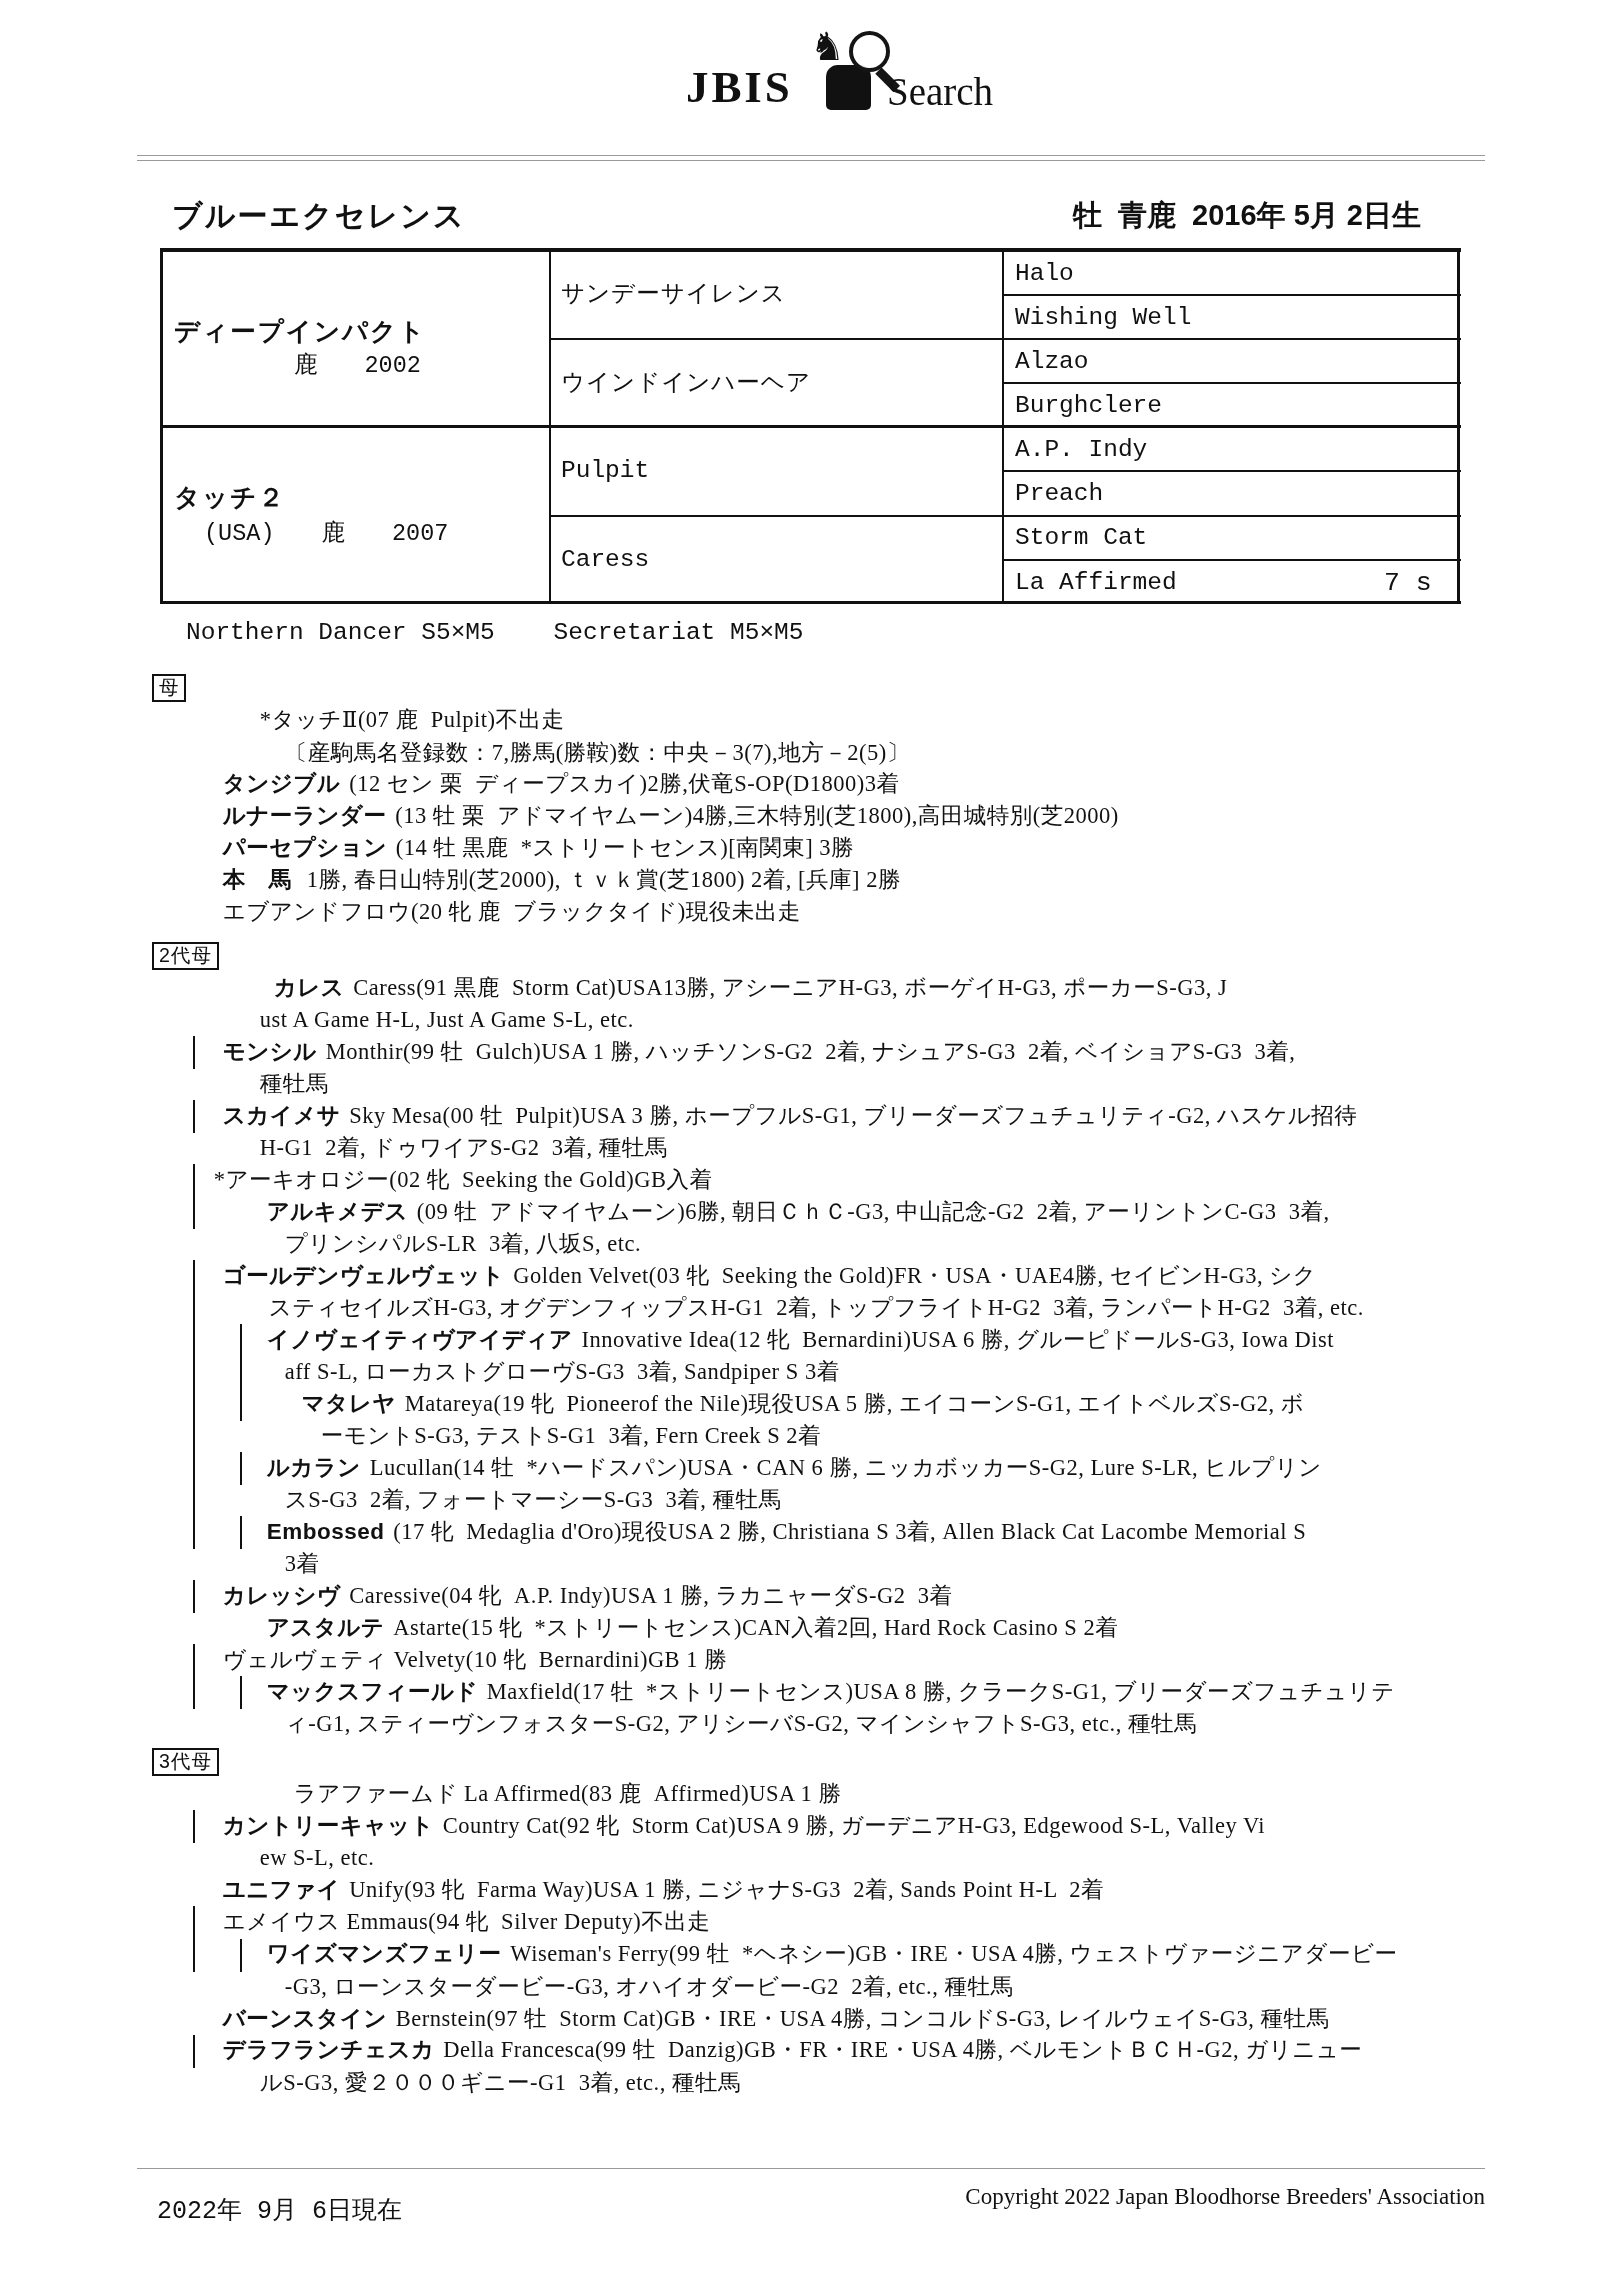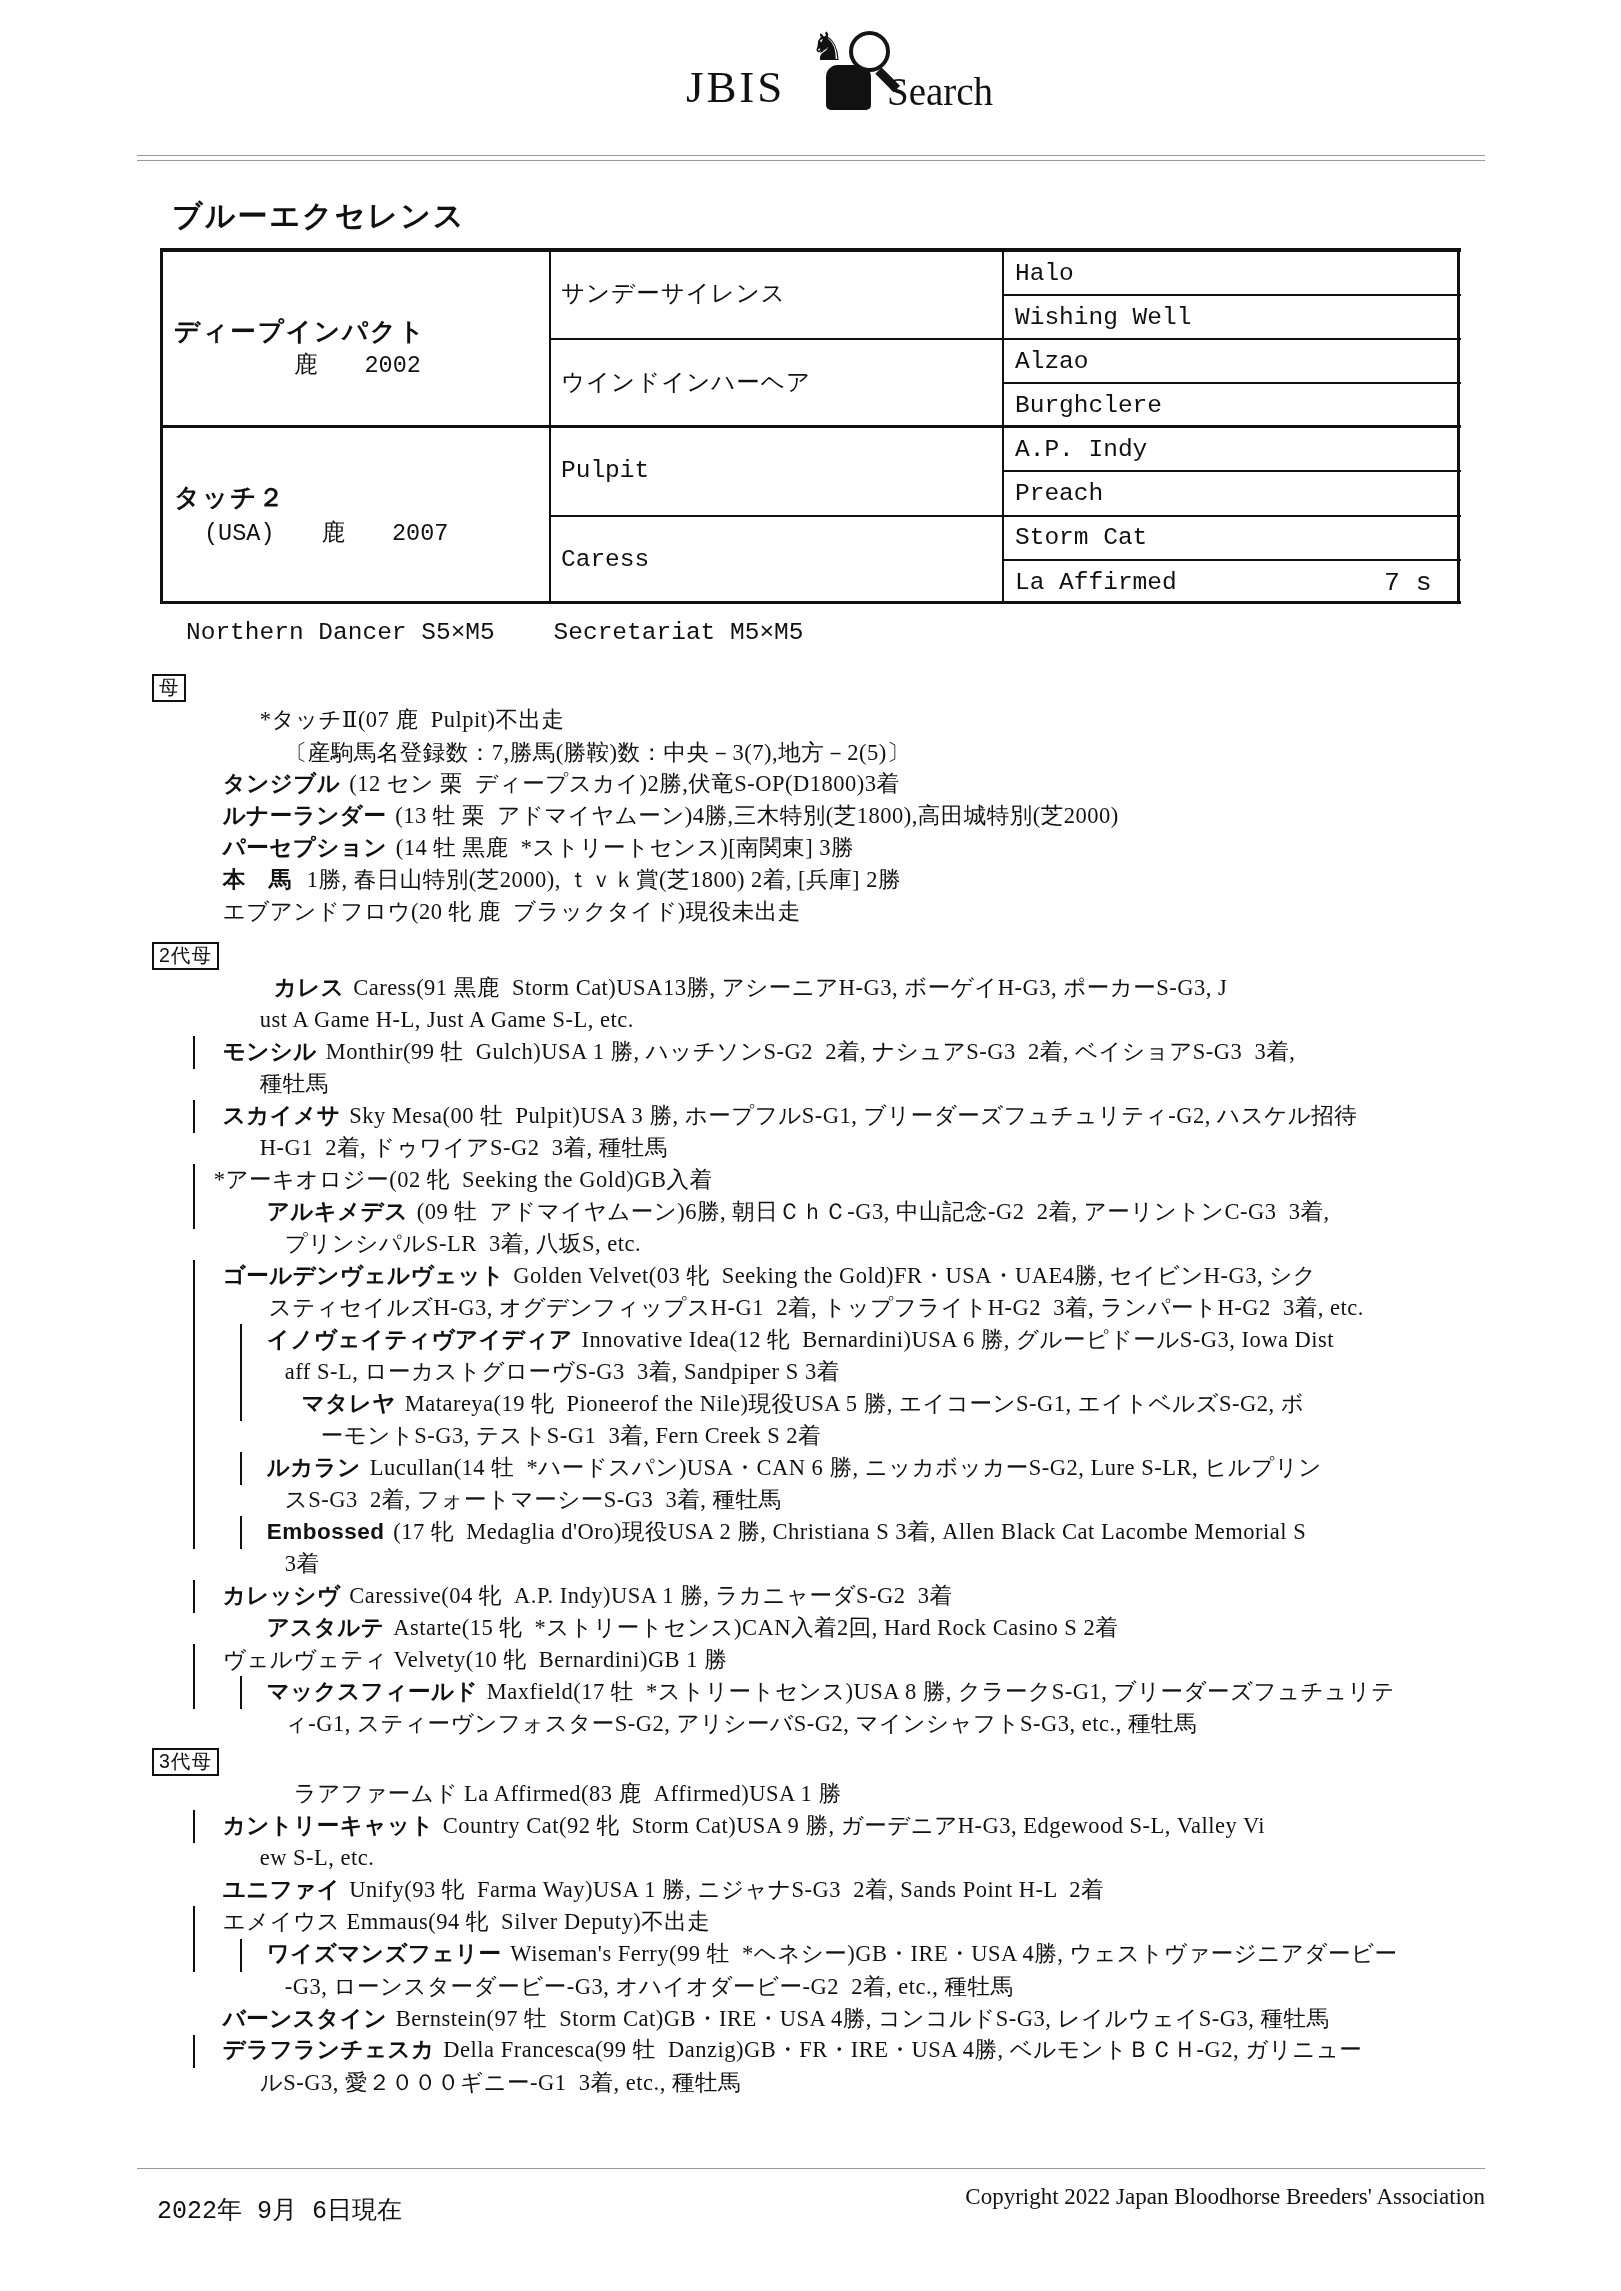--- a/index.html
+++ b/index.html
@@ -1,20 +1,20 @@
 <!DOCTYPE html>
 <html><head>
 <meta charset="utf-8">
 <style>
   html,body{margin:0;padding:0;background:#e8e8e8;}
   #page{position:relative;width:1621px;height:2292px;background:#ffffff;overflow:hidden;
         font-family:"Liberation Serif","DejaVu Serif",sans-serif;color:#111;}
   .abs{position:absolute;}
   
-  #logo-jbis{left:686px;top:61px;font-size:45px;letter-spacing:2.9px;font-family:"Liberation Serif",serif;}
+  #logo-jbis{left:686px;top:61px;font-size:45px;letter-spacing:2.9px;font-family:"Liberation Serif",serif;font-weight:bold;}
   #logo-search{left:887px;top:69px;font-size:39px;font-family:"Liberation Serif",serif;}
   #logo-cyl{left:826px;top:65px;width:45px;height:45px;background:#111;border-radius:11.8px 11.8px 4.9px 4.9px;}
   #logo-horse{left:810px;top:27.4px;font-size:39px;line-height:39px;color:#111;}
   #logo-lens{left:849px;top:31px;width:33px;height:33px;border:4.9px solid #151515;border-radius:50%;background:rgba(255,255,255,.85);}
   #logo-handle{left:883px;top:67px;width:8.8px;height:25.5px;background:#151515;transform:rotate(-45deg);}
   .hairline{height:1px;background:#9a9a9a;}
   
   #horse-title{left:172px;top:196px;font-size:30px;font-weight:700;letter-spacing:2px;
                font-family:"Liberation Sans","DejaVu Sans",sans-serif;}
   #birth-info{left:970px;top:196px;width:451px;text-align:right;font-size:29px;font-weight:700;white-space:pre;
@@ -54,20 +54,21 @@
   <div class="abs" id="logo-cyl"></div>
   <div class="abs" id="logo-horse">♞</div>
   <div class="abs" id="logo-lens"></div>
   <div class="abs" id="logo-handle"></div>
   <div class="abs" id="logo-search">Search</div>
 
   <div class="abs hairline" style="left:137px;top:155px;width:1348px;"></div>
   <div class="abs hairline" style="left:137px;top:160px;width:1348px;"></div>
 
   <div class="abs" id="horse-title">ブルーエクセレンス</div>
+  <div class="abs" id="birth-info">牡  青鹿  2016年 5月 2日生</div>
 
   <div>
     <div class="abs tline" style="left:160px;top:248px;width:1301px;height:3.9px;"></div>
     <div class="abs tline" style="left:160px;top:601px;width:1301px;height:2.9px;"></div>
     <div class="abs tline" style="left:160px;top:248px;width:2.9px;height:356px;"></div>
     <div class="abs tline" style="left:1457px;top:248px;width:2.9px;height:356px;"></div>
     <div class="abs tline" style="left:549px;top:248px;width:2px;height:356px;"></div>
     <div class="abs tline" style="left:1002px;top:248px;width:2px;height:356px;"></div>
     <div class="abs tline" style="left:160px;top:425px;width:1301px;height:2.9px;"></div>
     <div class="abs tline" style="left:549px;top:338px;width:912px;height:2px;"></div>

